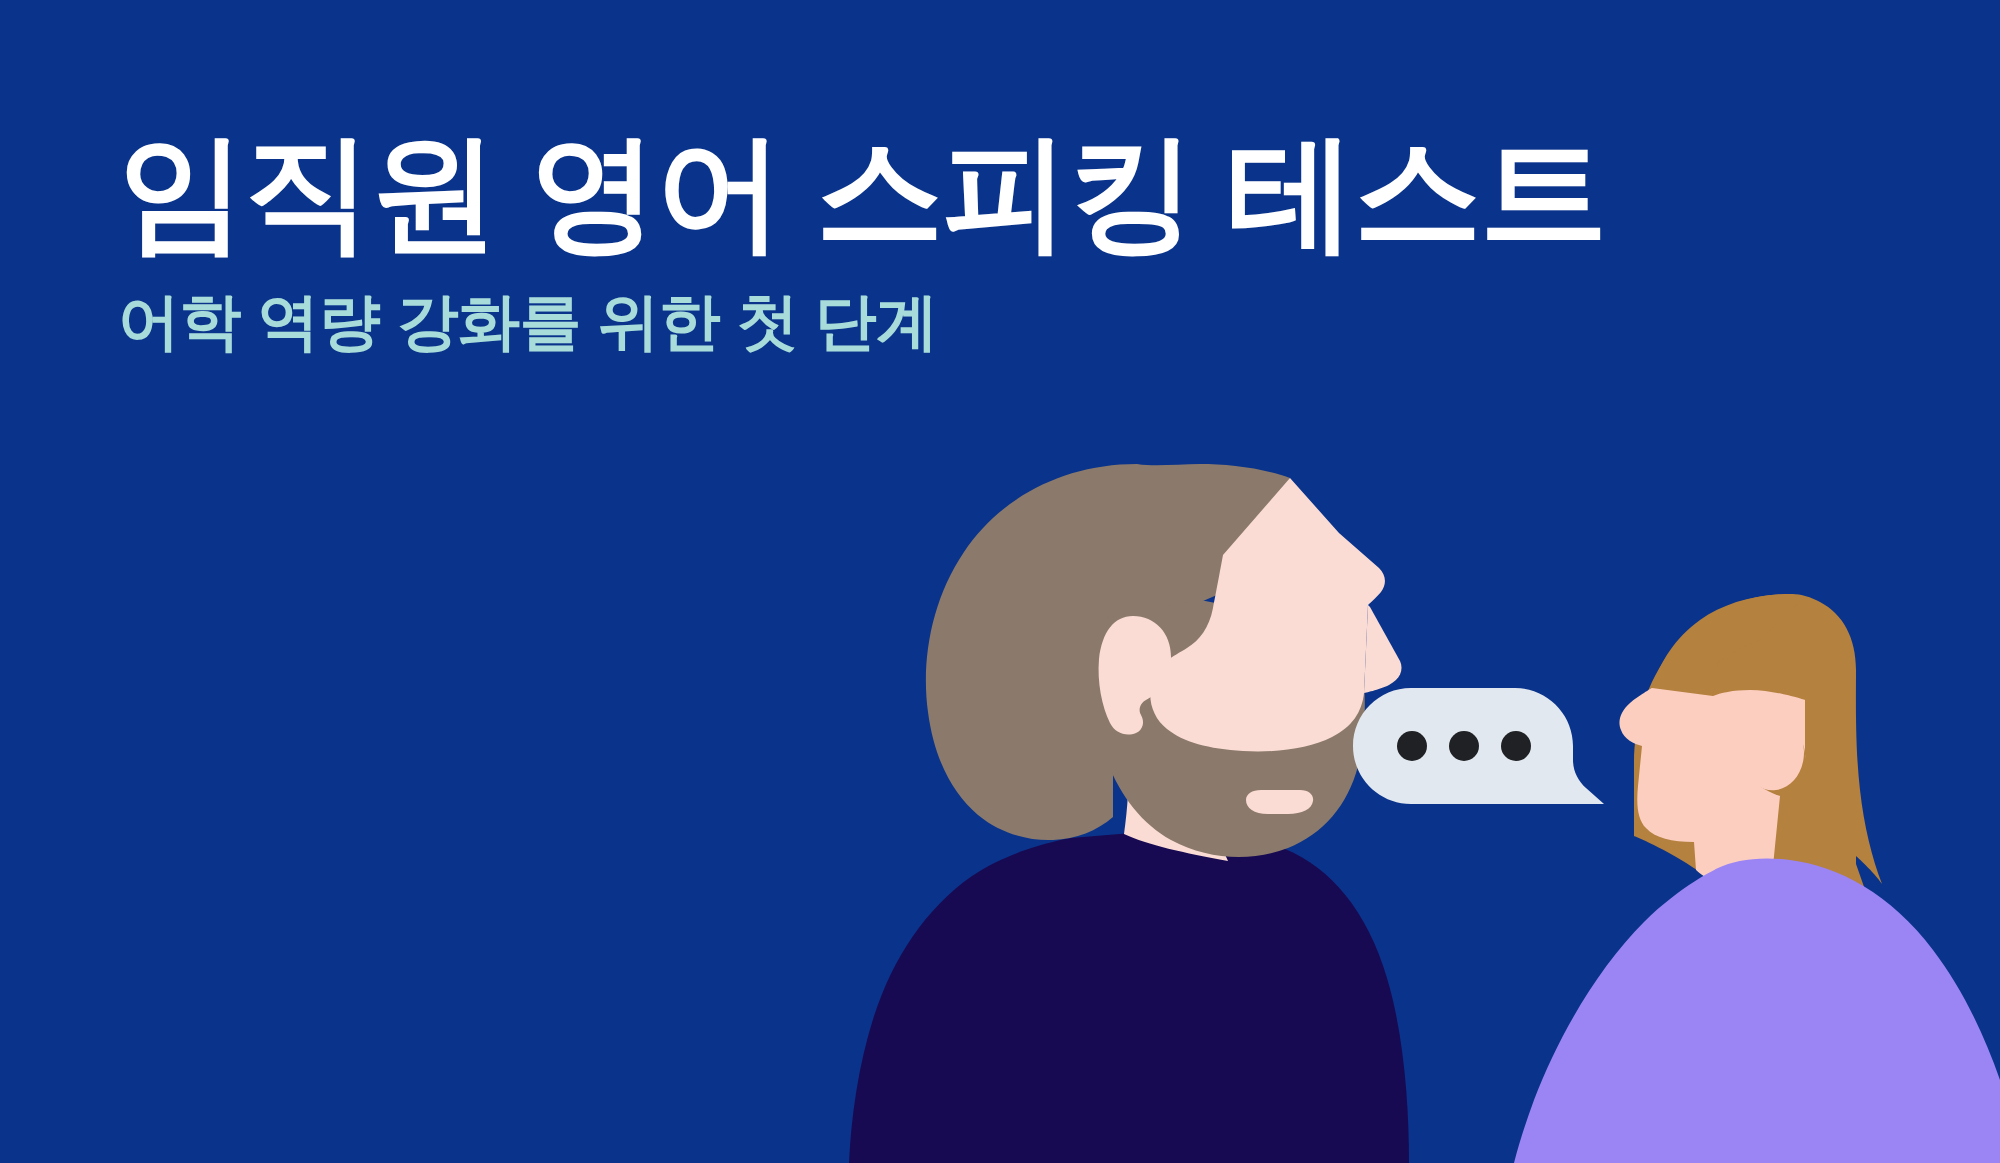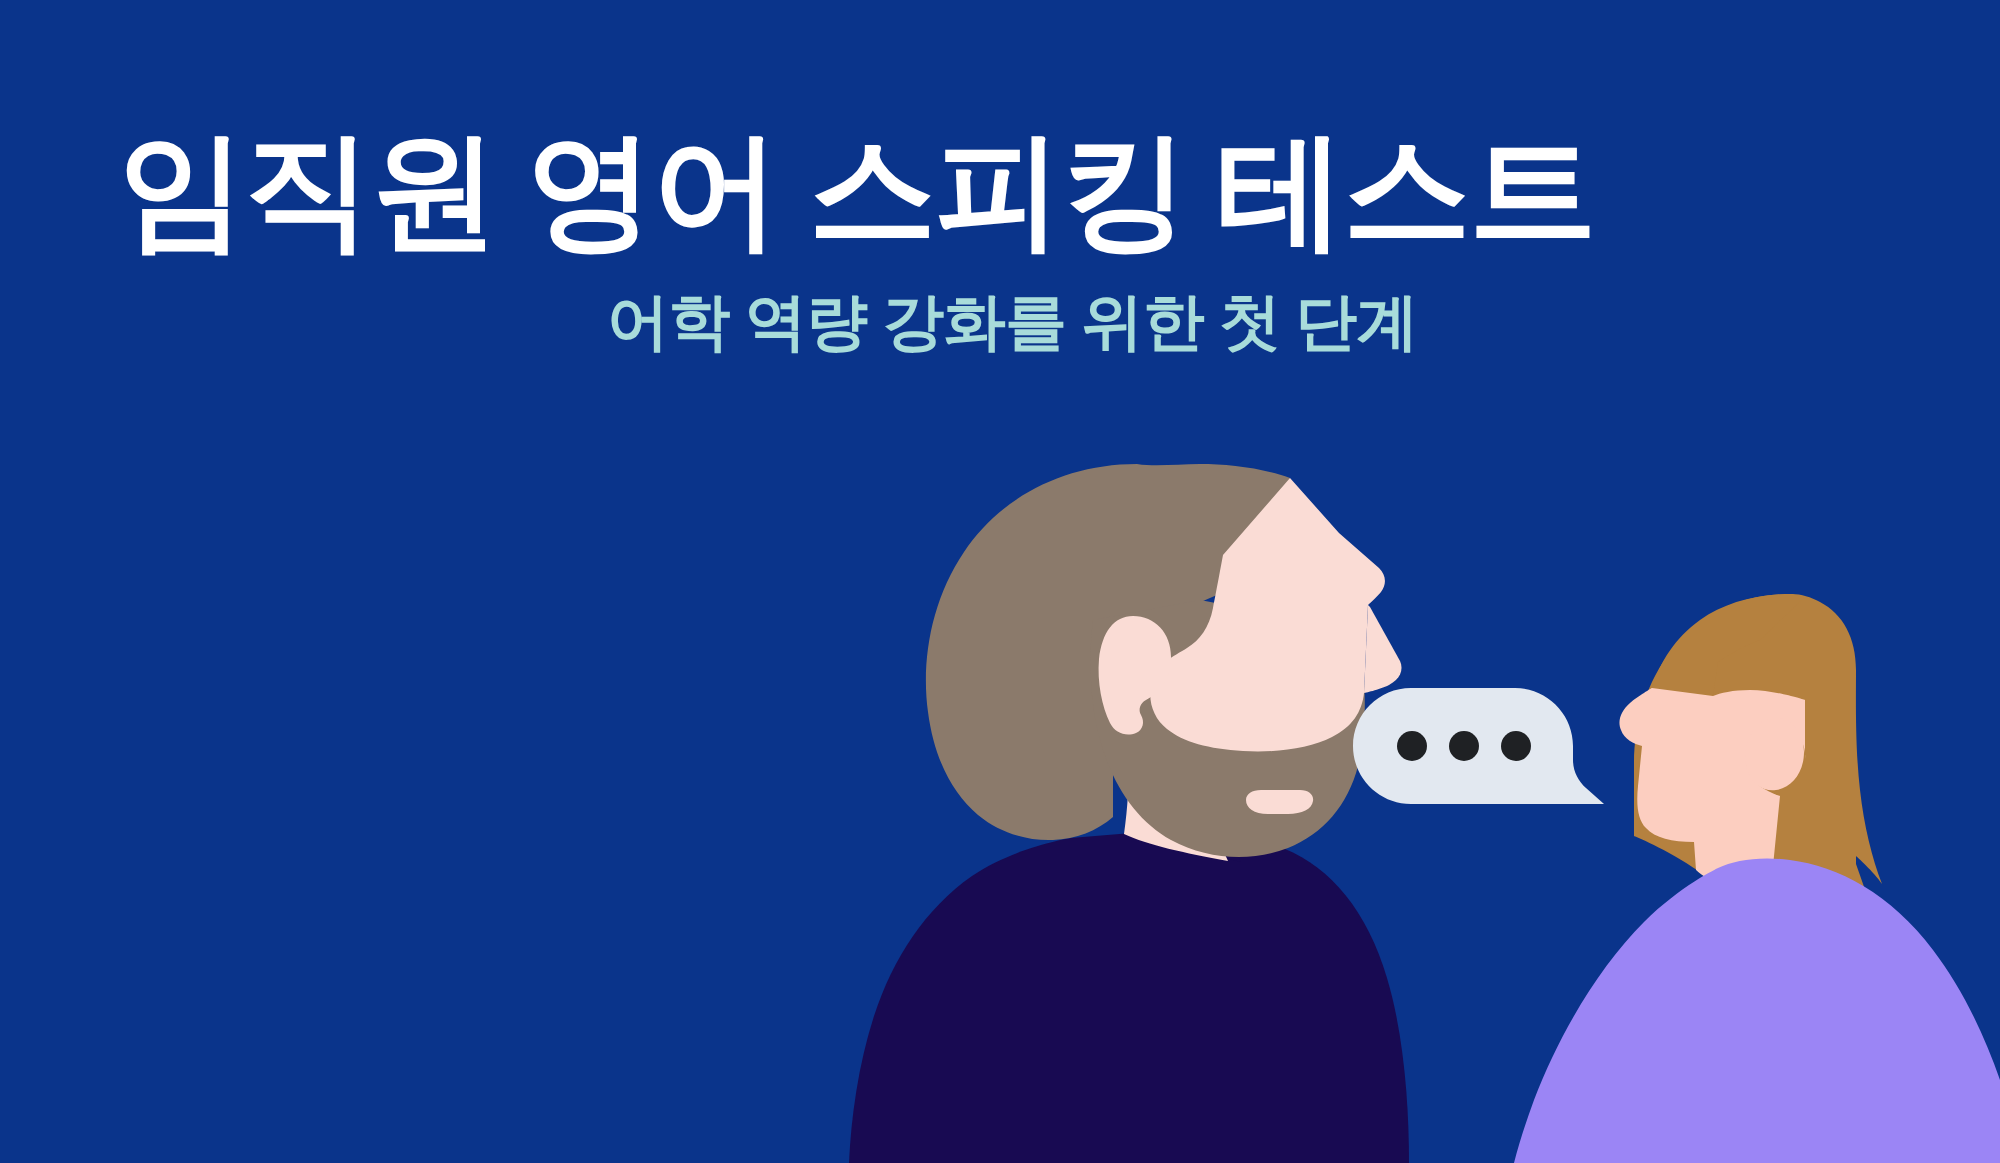--- a/index.html
+++ b/index.html
@@ -7,21 +7,21 @@
     margin: 0;
     padding: 0;
     background: #0a348b;
   }
   #banner {
     position: relative;
     width: 2000px;
     height: 1163px;
     overflow: hidden;
     background: #1d4ed8;
-    font-family: Liberation Serif, serif;
+    font-family: Liberation Sans, sans-serif;
   }
   #bg-fill {
     position: absolute;
     inset: 0;
     background: #0a348b;
   }
   #text-block {
     position: absolute;
     left: 118px;
     top: 120px;
@@ -38,21 +38,20 @@
     white-space: nowrap;
   }
   #subtitle {
     margin: 22px 0 0 0;
     font-size: 62px;
     line-height: 1.2;
     font-weight: 600;
     letter-spacing: -0.01em;
     color: #a8dcda;
     white-space: nowrap;
-    text-align: right;
   }
   #illustration {
     position: absolute;
     left: 0;
     top: 0;
     width: 2000px;
     height: 1163px;
     z-index: 2;
   }
 </style>

